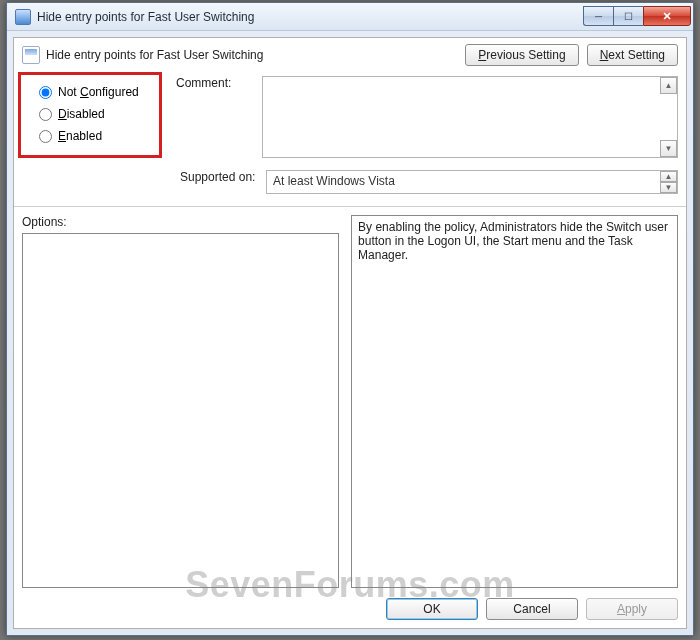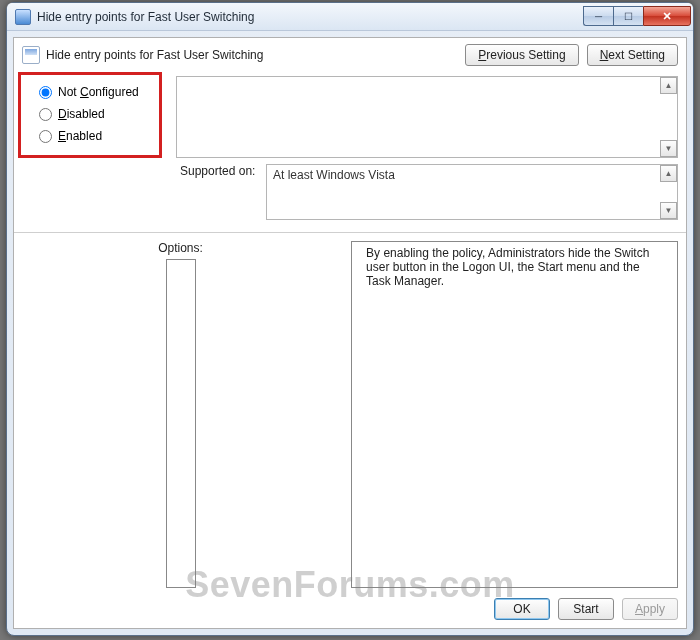--- a/index.html
+++ b/index.html
@@ -12,21 +12,21 @@
     height: 640px;
     overflow: hidden;
     position: relative;
   }
   .window {
     position: absolute;
     left: 6px; top: 2px;
     width: 688px; height: 634px;
     background: linear-gradient(#e6edf6, #dfe8f3);
     border: 1px solid #5a6f89;
-    border-radius: 8px;
+    border-radius: 0;
     box-shadow: 0 0 8px rgba(0,0,0,0.5);
     display:flex; flex-direction:column;
   }
   
   .titlebar {
     height: 28px;
     display:flex; align-items:center;
     padding: 0 0 0 8px;
     background: linear-gradient(#f3f7fc, #dbe6f3);
     border-top-left-radius:5px; border-top-right-radius:5px;
@@ -111,38 +111,38 @@
   }
   .comment-box textarea{
     flex:1; border:none; resize:none; font:12px "Segoe UI"; padding:2px 4px; outline:none;
   }
   .spinbtns { width:17px; display:flex; flex-direction:column; justify-content:space-between;}
   .spin {
     width:17px; height:17px; border:1px solid #a9a9a9;
     background:linear-gradient(#fdfdfd,#e6e6e6);
     font-size:8px; color:#666; display:flex; align-items:center; justify-content:center;
   }
-  .suprow { display:flex; margin-top:6px; margin-left:158px;}
+  .suprow { display:flex; margin-top:12px; margin-left:158px;}
   .supported-box .val { flex:1; padding:3px 6px; color:#333;}
   
   .divider { height:1px; background:#cfcfcf; margin:12px -8px 8px -8px;}
   .lower { flex:1; display:flex; gap:12px; min-height:0;}
-  .panecol { display:flex; flex-direction:column; min-height:0;align-items:center;}
+  .panecol { display:flex; flex-direction:column; min-height:0;}
   .panecol.left { flex:0.97;}
   .panecol.right{ flex:1;}
   .pane-label { margin-bottom:4px; color:#222;}
   .pane {
     flex:1; border:1px solid #888;
     background:#fff;
     font-size:12px; color:#222;
-    overflow:auto; padding:4px 14px;
+    overflow:auto; padding:4px 6px;
   }
   
   .bottombar { display:flex; justify-content:flex-end; gap:8px; margin-top:10px;}
-  .bottombar .btn { width:56px; padding:0;}
+  .bottombar .btn { width:92px; padding:0;}
   
   .watermark{
     position:absolute; left:0; right:0; bottom:34px;
     text-align:center; font-size:36px; font-weight:600;
     color:rgba(130,130,130,0.38);
     pointer-events:none; letter-spacing:0.5px;
   }
 </style>
 </head>
 <body>
@@ -178,33 +178,34 @@
           <input type="radio" name="st" style="">
           <span><span class="mn">D</span><span>isabled</span></span>
         </label>
         <label class="radio">
           <input type="radio" name="st" style="">
           <span><span class="mn">E</span><span>nabled</span></span>
         </label>
       </div>
 
       <div class="commentwrap">
+        <div class="lblcol">Comment:</div>
         <div class="comment-box">
           <textarea style=""></textarea>
           <div class="spinbtns">
             <div class="spin">▲</div>
             <div class="spin">▼</div>
           </div>
         </div>
       </div>
     </div>
 
     <div class="suprow">
       <div class="lblcol" style="width:86px">Supported on:</div>
-      <div class="supported-box" style="height:56px">
+      <div class="supported-box" style="height:24px">
         <div class="val">At least Windows Vista</div>
         <div class="spinbtns">
           <div class="spin">▲</div>
           <div class="spin">▼</div>
         </div>
       </div>
     </div>
 
     <div class="divider"></div>
 
@@ -215,19 +216,19 @@
       </div>
       <div class="panecol right">
         <div class="pane">
           <span>By enabling the policy, Administrators hide the Switch user button in the Logon UI, the Start menu and the Task Manager.</span>
         </div>
       </div>
     </div>
 
     <div class="bottombar">
       <button class="btn default">OK</button>
-      <button class="btn">Start</button>
+      <button class="btn">Cancel</button>
       <button class="btn disabled" disabled=""><span class="mn">A</span>pply</button>
     </div>
   </div>
 </div>
 
 <div class="watermark">SevenForums.com</div>
 
 </body></html>

